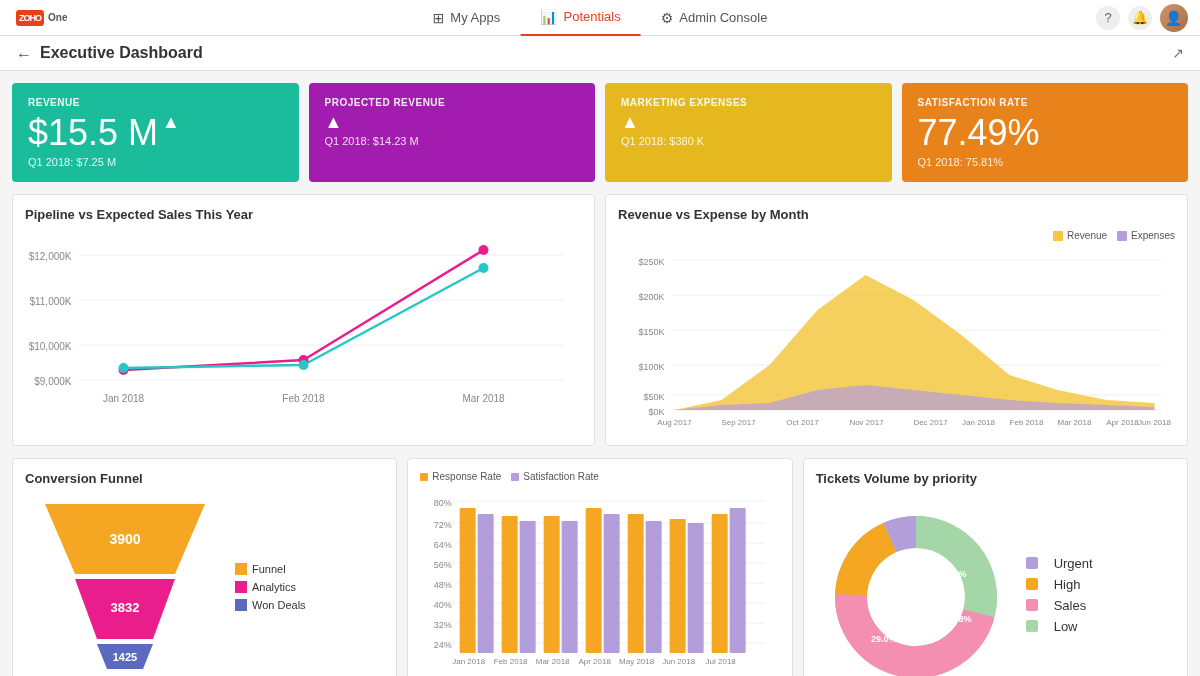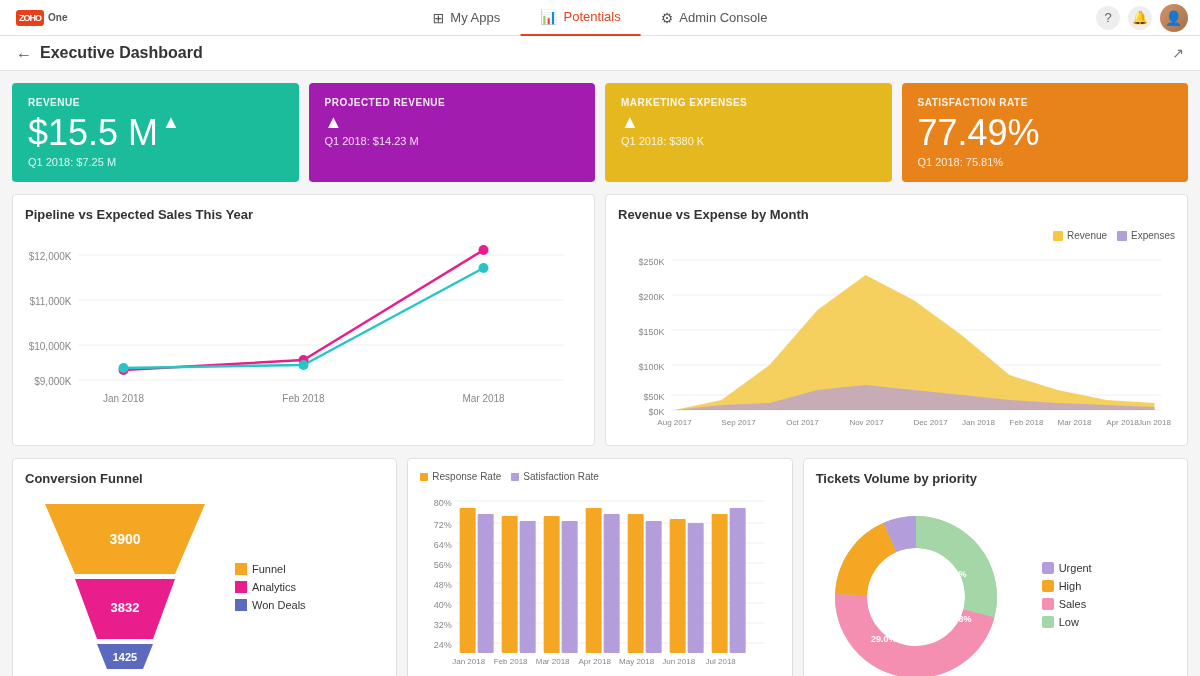--- a/index.html
+++ b/index.html
@@ -116,21 +116,21 @@
 
     
     .funnel-container { display: flex; align-items: center; gap: 10px; }
     .funnel-legend { display: flex; flex-direction: column; gap: 6px; }
     .funnel-legend-item { display: flex; align-items: center; gap: 5px; font-size: 11px; }
     .funnel-legend-box { width: 12px; height: 12px; }
 
     
     .donut-container { display: flex; align-items: center; gap: 10px; padding: 8px 0; }
     .donut-legend { display: flex; flex-direction: column; gap: 6px; }
-    .donut-legend-item { display: flex; align-items: center; gap: 5px; font-size: 11px; margin-left: 16px; }
+    .donut-legend-item { display: flex; align-items: center; gap: 16px; font-size: 13px; }
     .donut-legend-box { width: 12px; height: 12px; border-radius: 2px; }
   </style>
 </head>
 <body>
 
 <nav class="top-nav">
   <div class="logo zoho-logo">
     <div class="zoho-box">
       <span style="font-size:9px;letter-spacing:-1px;">ZOHO</span>
     </div>

